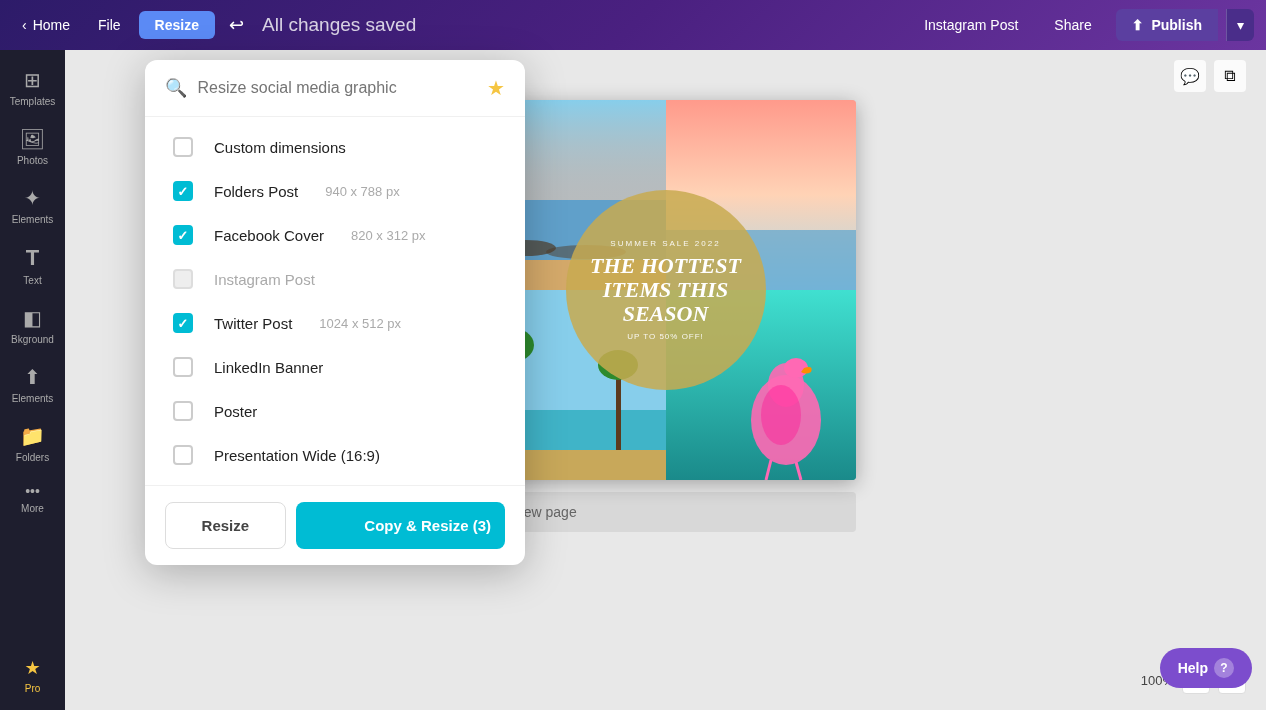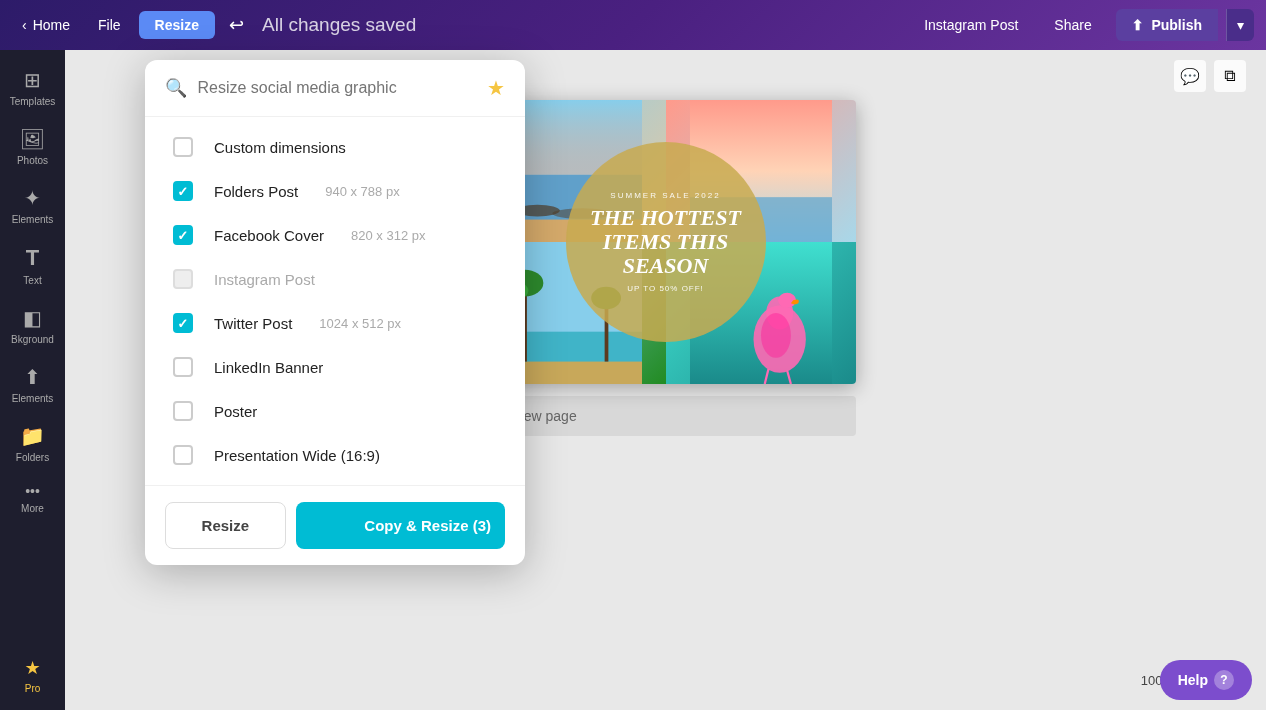--- a/index.html
+++ b/index.html
@@ -96,21 +96,21 @@
     }
     .canvas-toolbar-btn {
       background: rgba(255,255,255,0.8); border: none; border-radius: 4px;
       width: 32px; height: 32px; cursor: pointer; font-size: 16px;
       display: flex; align-items: center; justify-content: center;
     }
 
     
     .design-canvas {
       width: 380px;
-      height: 284px;
+      height: 380px;
       background: #e0e0e0;
       position: relative;
       border-radius: 4px;
       overflow: hidden;
       box-shadow: 0 4px 20px rgba(0,0,0,0.3);
     }
     .design-img-grid {
       display: grid;
       grid-template-columns: 1fr 1fr;
       grid-template-rows: 1fr 1fr;
@@ -404,21 +404,21 @@
       <span>Add a new page</span>
     </div>
   </div>
 
   <div class="zoom-bar">
     <span class="zoom-text">100%</span>
     <button class="zoom-btn">⊞</button>
     <button class="zoom-btn">⤢</button>
   </div>
 
-  <button class="help-btn" style="position:absolute; bottom:10px; right:14px;">
+  <button class="help-btn" style="position:absolute; bottom:22px; right:14px;">
     <span>Help</span>
     <div class="help-circle">?</div>
   </button>
 </div>
 
 <div class="modal-overlay">
   <div class="modal">
 
     <div class="modal-search">
       <span class="modal-search-icon">🔍</span>

